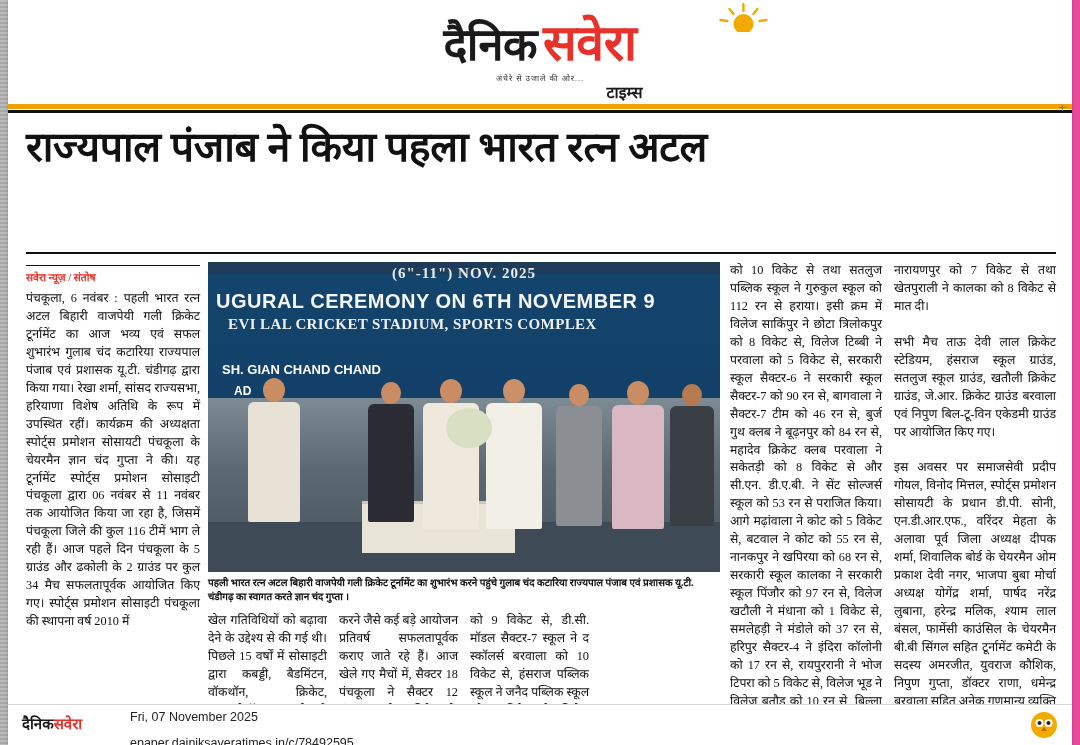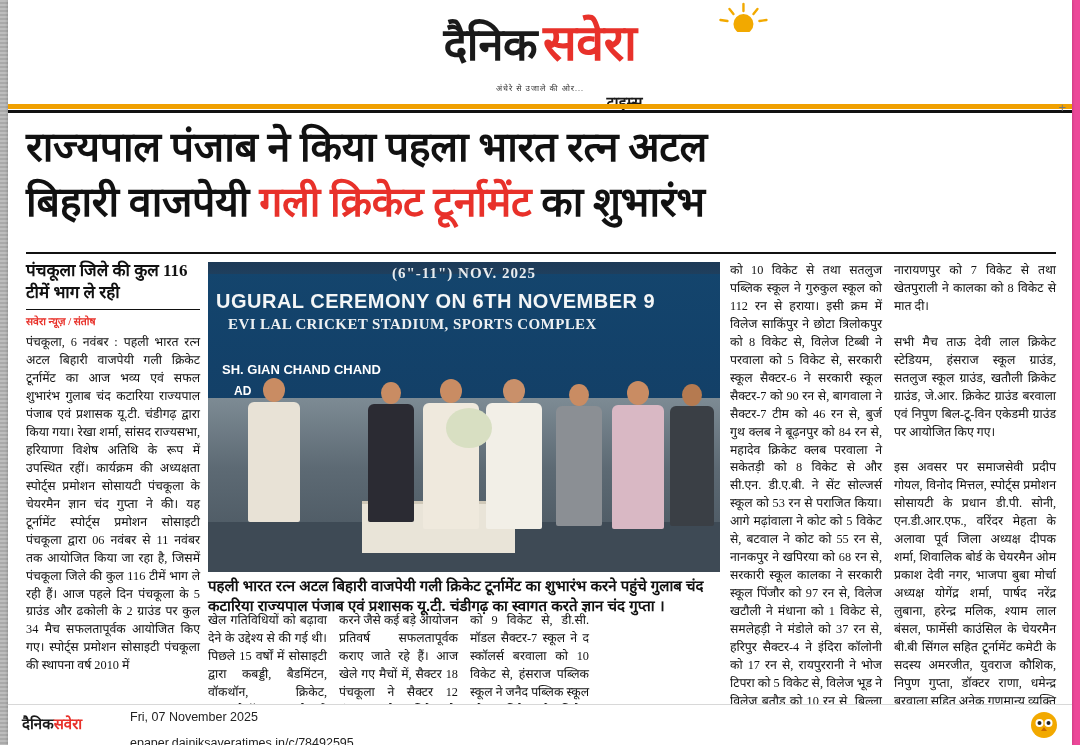--- a/index.html
+++ b/index.html
@@ -59,21 +59,21 @@
     left: 272px;
     top: -16px;
     width: 56px;
     height: 30px;
   }
   .logo-sub {
     font-family: "Liberation Serif", serif;
     font-size: 8px;
     color: #333;
     letter-spacing: 1px;
-    margin-top: 14px;
+    margin-top: 4px;
   }
   .logo-tail {
     position: absolute;
     right: -6px;
     bottom: -20px;
     font-family: "Liberation Serif", serif;
     font-size: 16px;
     font-weight: bold;
     color: #1a1a1a;
   }
@@ -251,23 +251,23 @@
     border-top: 3px solid #cfc8b8;
   }
   .fig { position: absolute; bottom: 10%; }
   .fig .head { border-radius: 50%; }
   .fig .body { border-radius: 6px 6px 2px 2px; }
   .photo-caption {
     position: absolute;
     left: 200px;
     top: 576px;
     width: 512px;
-    font-family: Liberation Sans, sans-serif;
-    font-weight: bold;
-    font-size: 15px;
+    font-family: Liberation Serif, serif;
+    font-weight: bold;
+    font-size: 10px;
     line-height: 1.36;
     color: #111;
   }
   
   .lower-cols {
     position: absolute;
     left: 200px;
     top: 612px;
     width: 512px;
     display: flex;
@@ -360,26 +360,24 @@
         <div class="logo-sub">अंधेरे से उजाले की ओर...</div>
         <div class="logo-tail">टाइम्स</div>
       </div>
       <div class="rule-orange"></div>
       <div class="rule-black"></div>
       <div class="plus-mark">+</div>
     </div>
 
     <div class="headline">
       <div>राज्यपाल पंजाब ने किया पहला भारत रत्न अटल</div>
-      <div><span>बिहारी वाजपेयी </span><span class="red">गली क्रिकेट टूर्नामेंट</span><span> का शुभारंभ</span></div>
     </div>
     <div class="headline-rule"></div>
 
     <div class="col-left">
-      <div class="subhead">पंचकूला जिले की कुल 116 टीमें भाग ले रही</div>
       <div class="subhead-rule"></div>
       <div class="byline">सवेरा न्यूज़ / संतोष</div>
       <div class="body-text">पंचकूला, 6 नवंबर : पहली भारत रत्न अटल बिहारी वाजपेयी गली क्रिकेट टूर्नामेंट का आज भव्य एवं सफल शुभारंभ गुलाब चंद कटारिया राज्यपाल पंजाब एवं प्रशासक यू.टी. चंडीगढ़ द्वारा किया गया। रेखा शर्मा, सांसद राज्यसभा, हरियाणा विशेष अतिथि के रूप में उपस्थित रहीं। कार्यक्रम की अध्यक्षता स्पोर्ट्स प्रमोशन सोसायटी पंचकूला के चेयरमैन ज्ञान चंद गुप्ता ने की। यह टूर्नामेंट स्पोर्ट्स प्रमोशन सोसाइटी पंचकूला द्वारा 06 नवंबर से 11 नवंबर तक आयोजित किया जा रहा है, जिसमें पंचकूला जिले की कुल 116 टीमें भाग ले रही हैं। आज पहले दिन पंचकूला के 5 ग्राउंड और ढकोली के 2 ग्राउंड पर कुल 34 मैच सफलतापूर्वक आयोजित किए गए। स्पोर्ट्स प्रमोशन सोसाइटी पंचकूला की स्थापना वर्ष 2010 में</div>
     </div>
 
     <div class="photo">
       <div class="sky"></div>
       <div class="banner"></div>
       <div class="banner-date">(6"-11") NOV. 2025</div>
       <div class="banner-l1">UGURAL CEREMONY ON 6TH NOVEMBER 9</div>

